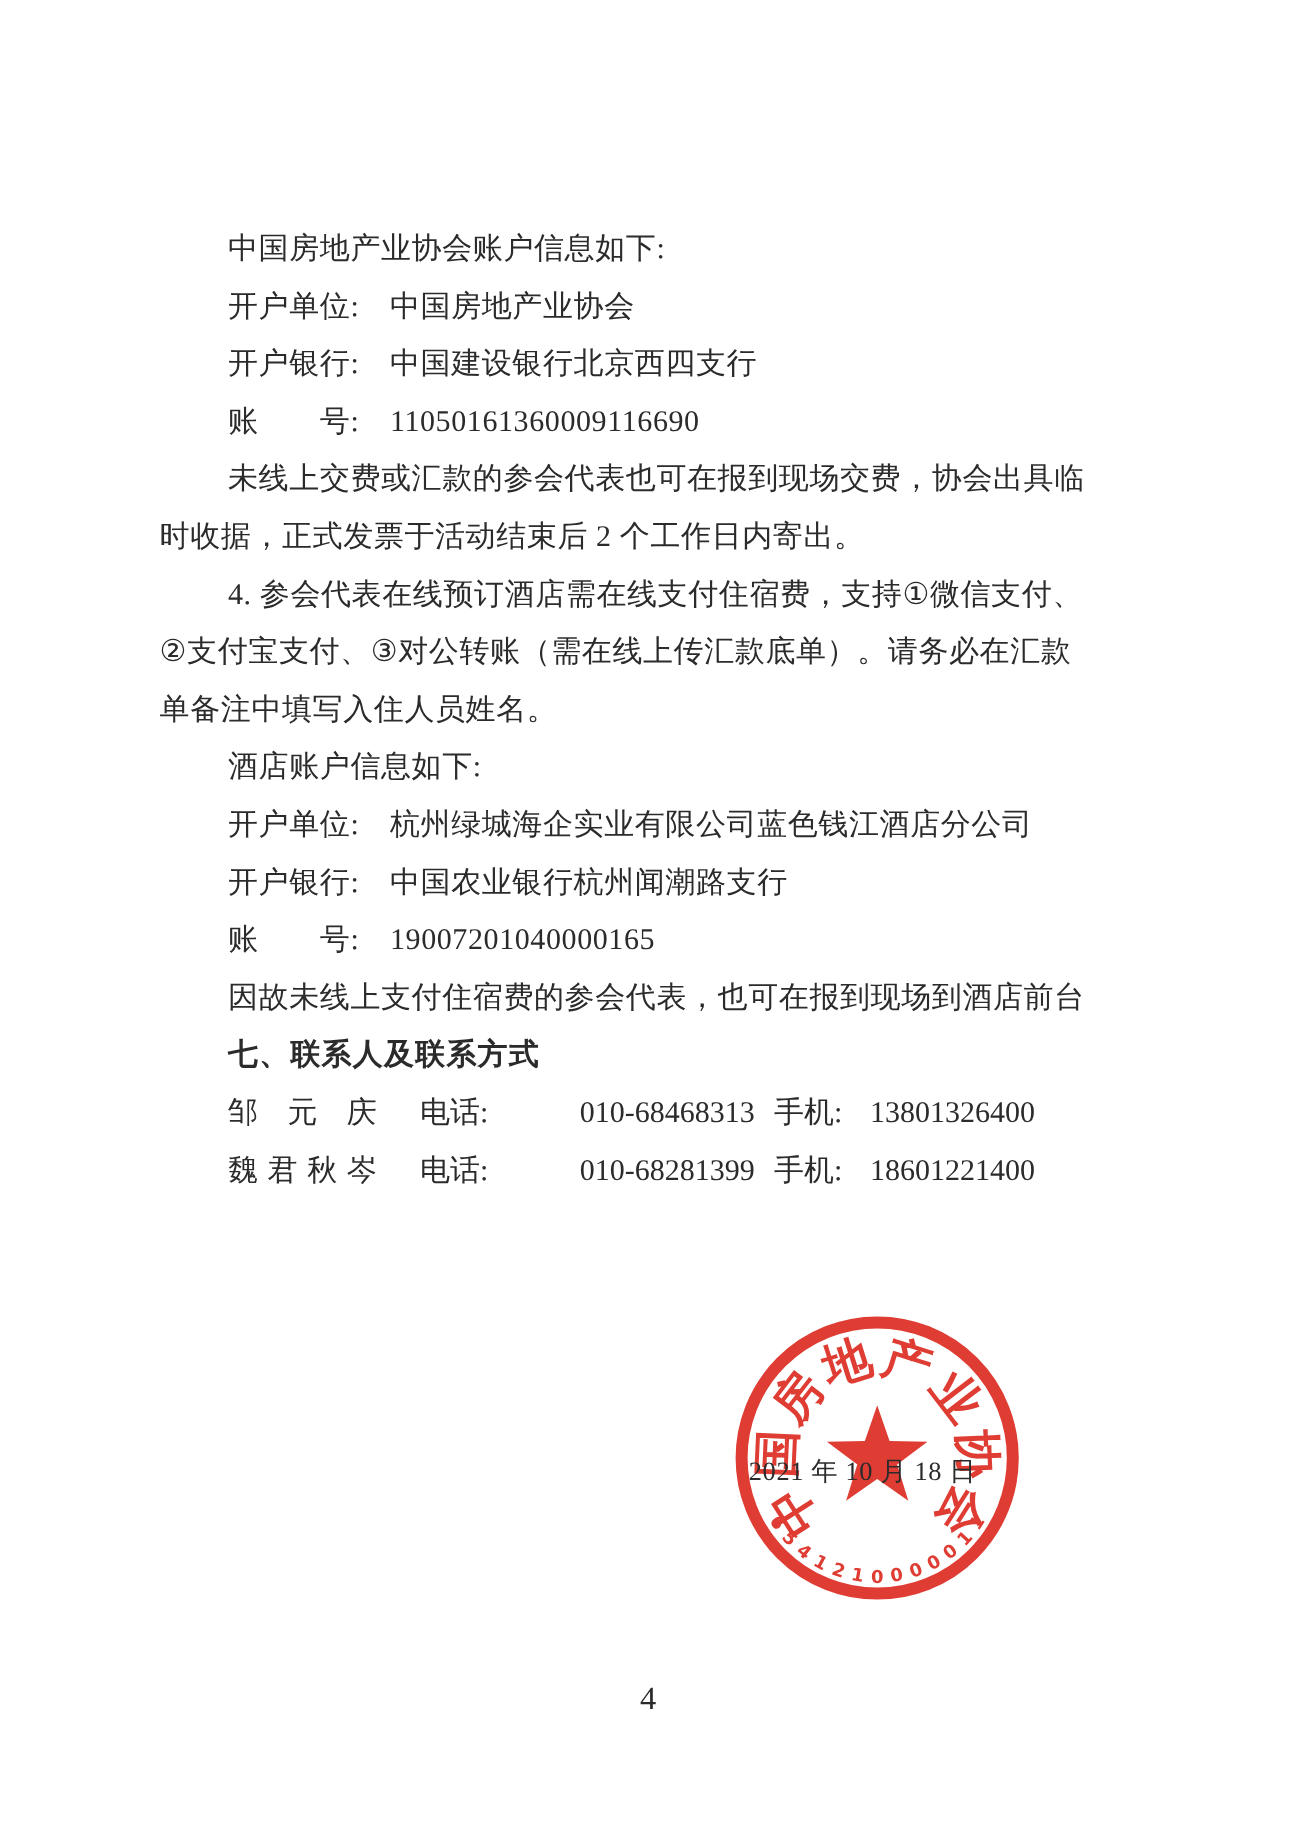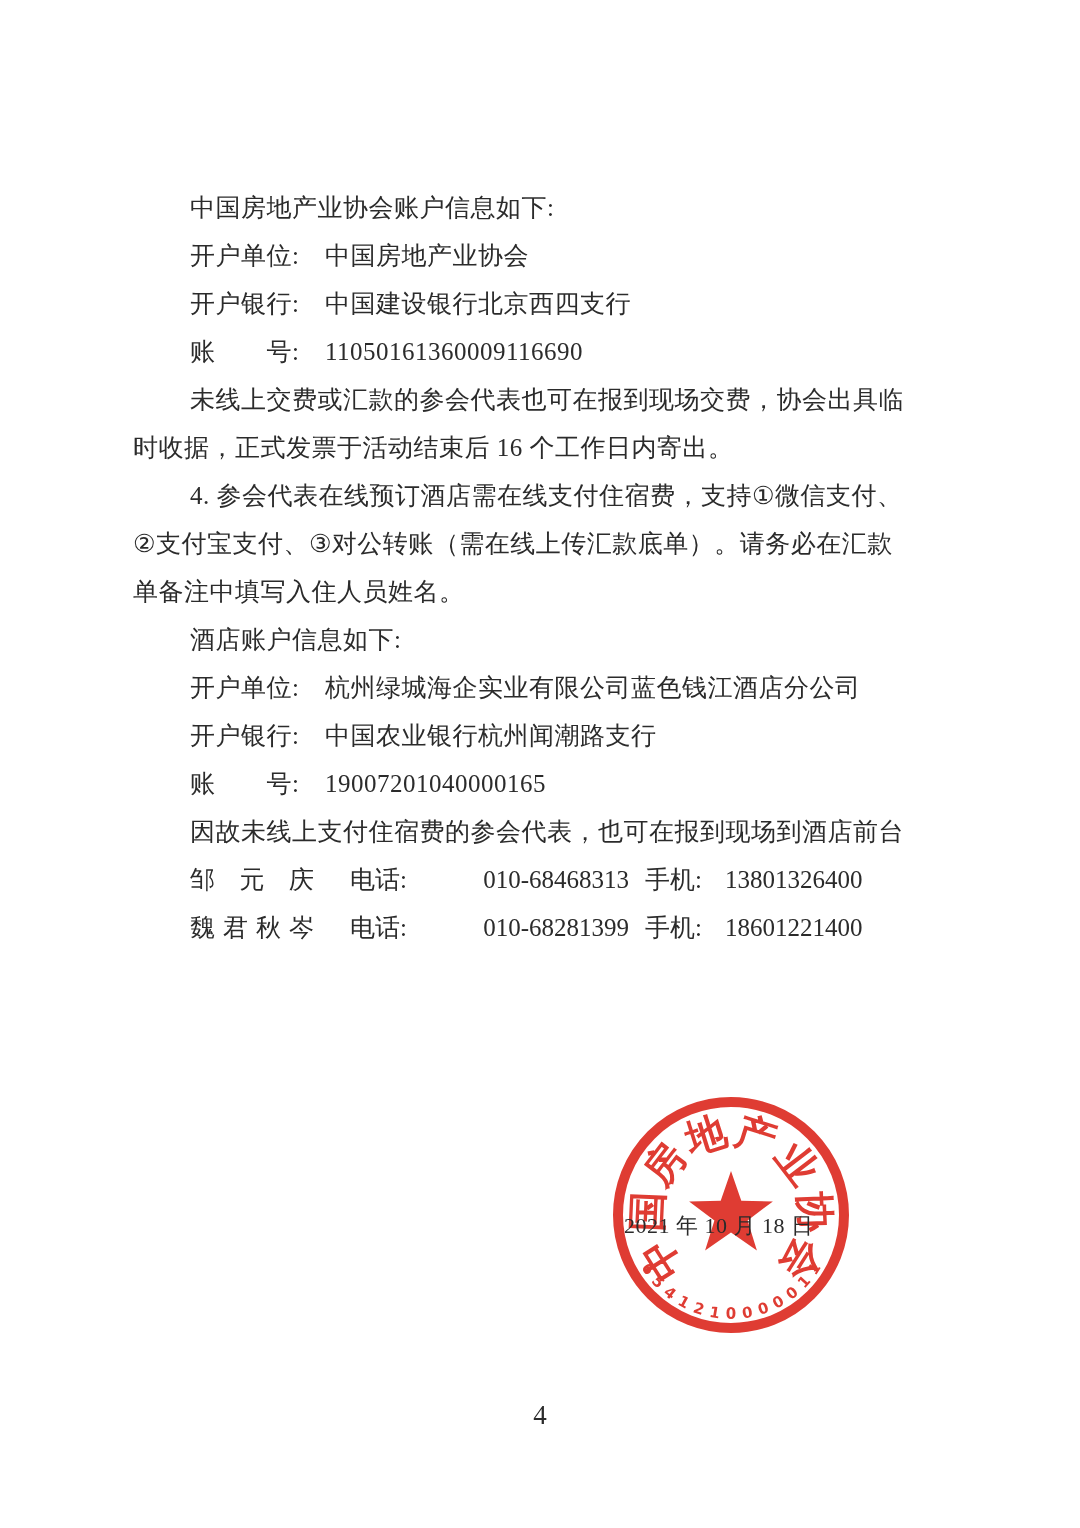--- a/index.html
+++ b/index.html
@@ -76,29 +76,30 @@
 <body>
 
 <div class="page">
 
   <div class="doc-body">
     <div class="ln ind">中国房地产业协会账户信息如下:</div>
     <div class="ln ind">开户单位:　中国房地产业协会</div>
     <div class="ln ind">开户银行:　中国建设银行北京西四支行</div>
     <div class="ln ind">账　　号:　11050161360009116690</div>
     <div class="ln ind">未线上交费或汇款的参会代表也可在报到现场交费，协会出具临</div>
-    <div class="ln">时收据，正式发票于活动结束后 16 个工作日内寄出。</div>
+    <div class="ln">时收据，正式发票于活动结束后 2 个工作日内寄出。</div>
     <div class="ln ind">4. 参会代表在线预订酒店需在线支付住宿费，支持①微信支付、</div>
     <div class="ln">②支付宝支付、③对公转账（需在线上传汇款底单）。请务必在汇款</div>
     <div class="ln">单备注中填写入住人员姓名。</div>
     <div class="ln ind">酒店账户信息如下:</div>
     <div class="ln ind">开户单位:　杭州绿城海企实业有限公司蓝色钱江酒店分公司</div>
     <div class="ln ind">开户银行:　中国农业银行杭州闻潮路支行</div>
     <div class="ln ind">账　　号:　19007201040000165</div>
     <div class="ln ind">因故未线上支付住宿费的参会代表，也可在报到现场到酒店前台</div>
+    <div class="ln ind bold">七、联系人及联系方式</div>
 
     <div class="contact-row">
       <span class="c-name">邹元庆</span>
       <span class="c-label-tel">电话:</span>
       <span class="c-phone">010-68468313</span>
       <span class="c-label-mob">手机:</span>
       <span class="c-mobile">13801326400</span>
     </div>
     <div class="contact-row">
       <span class="c-name">魏君秋岑</span>

